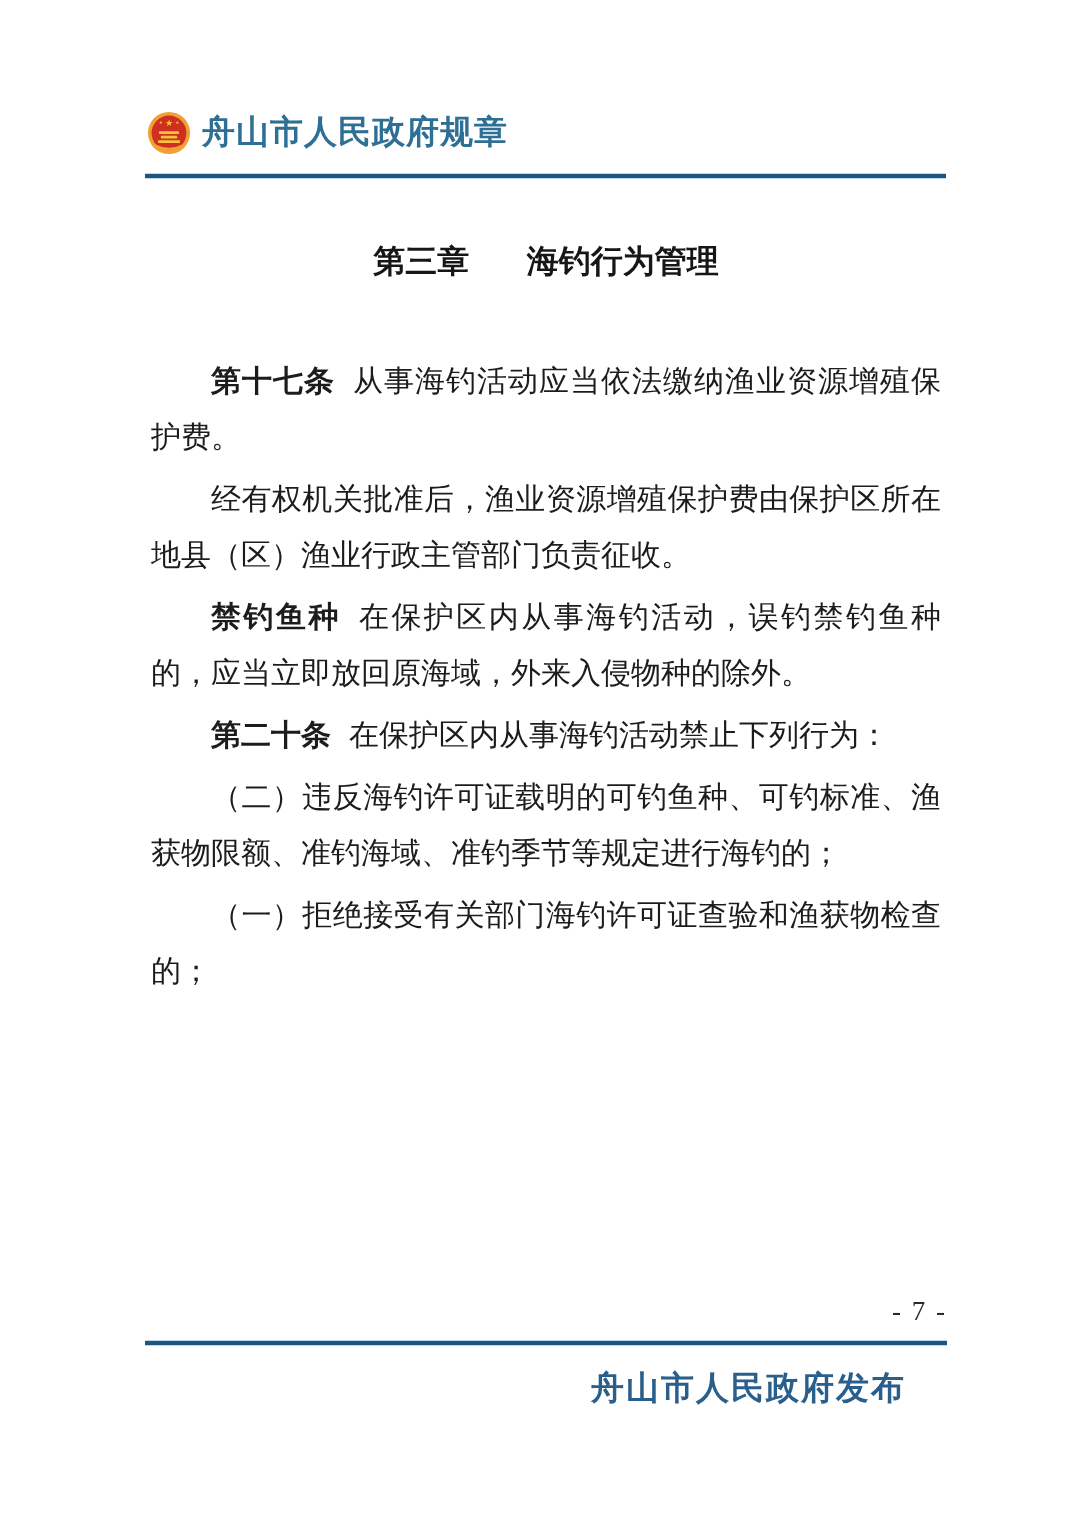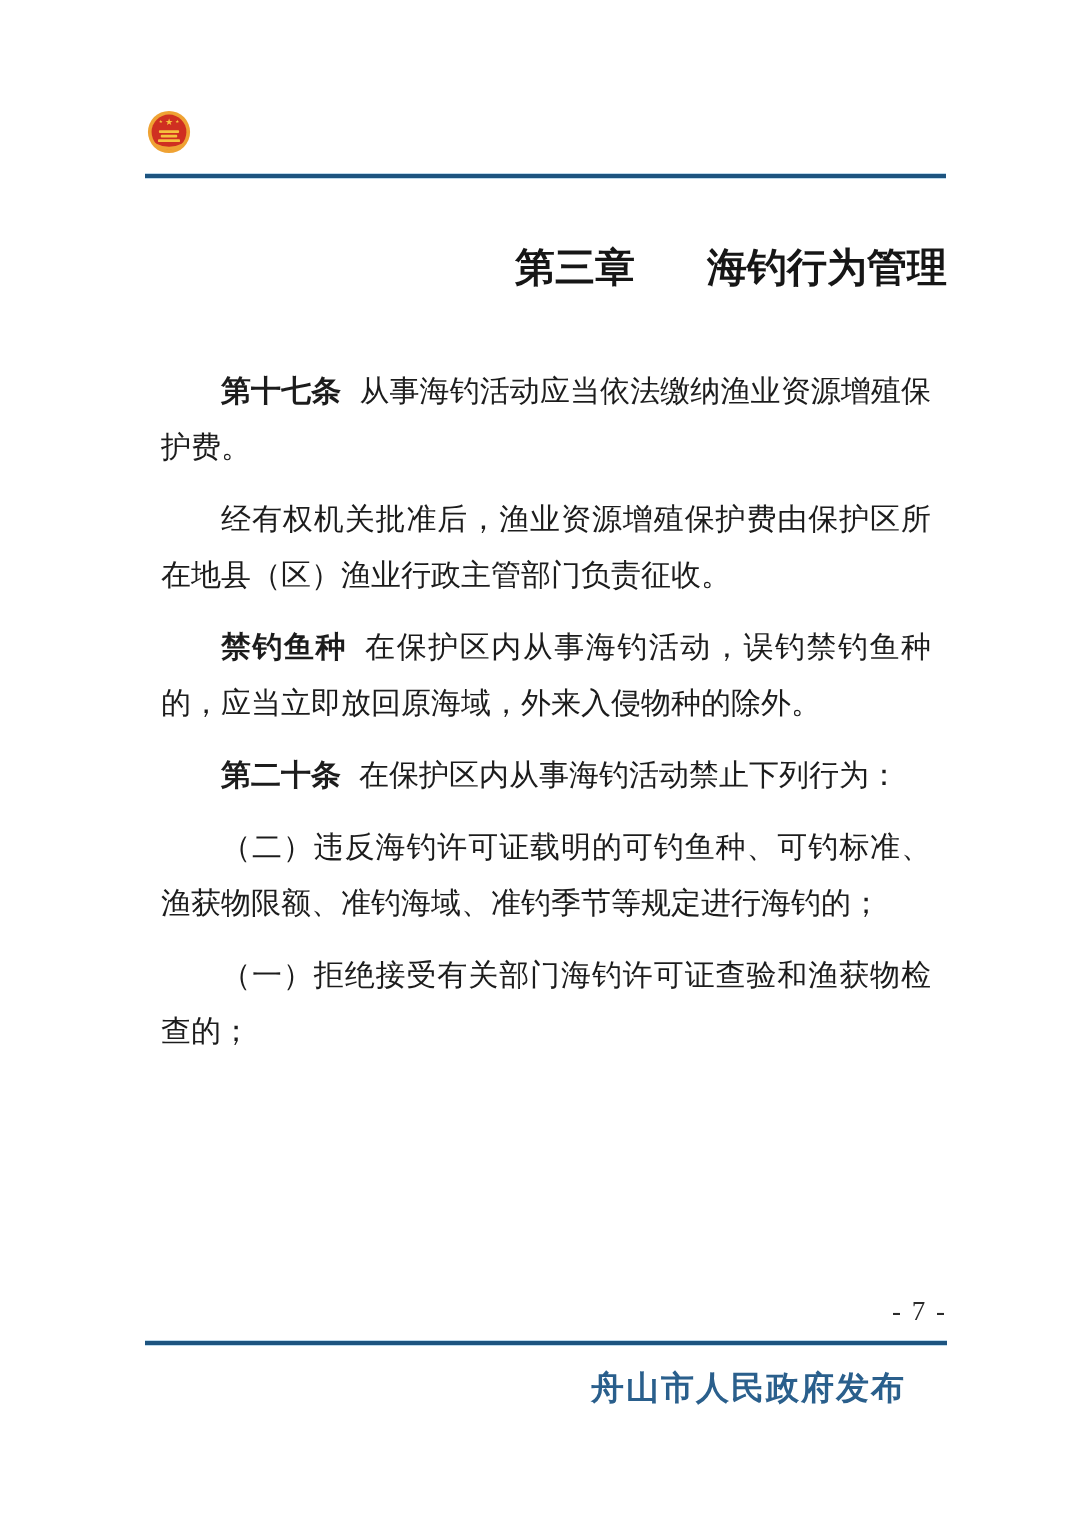--- a/index.html
+++ b/index.html
@@ -41,41 +41,41 @@
     background: #1d5480;
     box-shadow: 0 1px 0 #bcd9ec, 0 -1px 0 #bcd9ec;
   }
 
   
   .chapter-title {
     position: absolute;
     left: 145px;
     top: 240px;
     width: 802px;
-    text-align: right;
+    text-align: center;
     font-family: "Liberation Sans", sans-serif;
     font-weight: bold;
-    font-size: 40px;
+    font-size: 32px;
     color: #161616;
     white-space: nowrap;
   }
   .chapter-title .chapter-no { margin-right: 1.8em; }
 
   
   .body-text {
     position: absolute;
     left: 145px;
     top: 347px;
     width: 802px;
     font-size: 30px;
     line-height: 56px;
     text-align: justify;
     text-justify: inter-ideograph;
   }
-  .para { margin: 16px; text-indent: 2em; }
+  .para { margin: 6px; text-indent: 2em; }
   .article-label {
     font-family: "Liberation Sans", sans-serif;
     font-weight: bold;
     margin-right: 0.6em;
   }
   .article-label:empty { display: none; margin: 0; }
 
   
   .page-number {
     position: absolute;
@@ -119,20 +119,21 @@
         <circle cx="24" cy="24" r="19" fill="#cf2f21"></circle>
         <text x="24" y="16" font-size="10" fill="#f6c23e" text-anchor="middle">★</text>
         <text x="15" y="14" font-size="5" fill="#f6c23e" text-anchor="middle">★</text>
         <text x="33" y="14" font-size="5" fill="#f6c23e" text-anchor="middle">★</text>
         <rect x="13" y="22" width="22" height="3" rx="1" fill="#f6c23e"></rect>
         <rect x="15" y="27" width="18" height="3" rx="1" fill="#f6c23e"></rect>
         <rect x="12" y="32" width="24" height="3" rx="1" fill="#f6c23e"></rect>
         <path d="M8 36 Q24 44 40 36 L38 40 Q24 47 10 40 Z" fill="#efa233"></path>
       </svg>
     </span>
+    <span class="header-title">舟山市人民政府规章</span>
   </div>
   <div class="header-rule"></div>
 
   <div class="chapter-title">
     <span class="chapter-no">第三章</span><span>海钓行为管理</span>
   </div>
 
   <div class="body-text">
     <p class="para"><span class="article-label">第十七条</span><span>从事海钓活动应当依法缴纳渔业资源增殖保护费。</span></p>
     <p class="para"><span>经有权机关批准后，渔业资源增殖保护费由保护区所在地县（区）渔业行政主管部门负责征收。</span></p>

